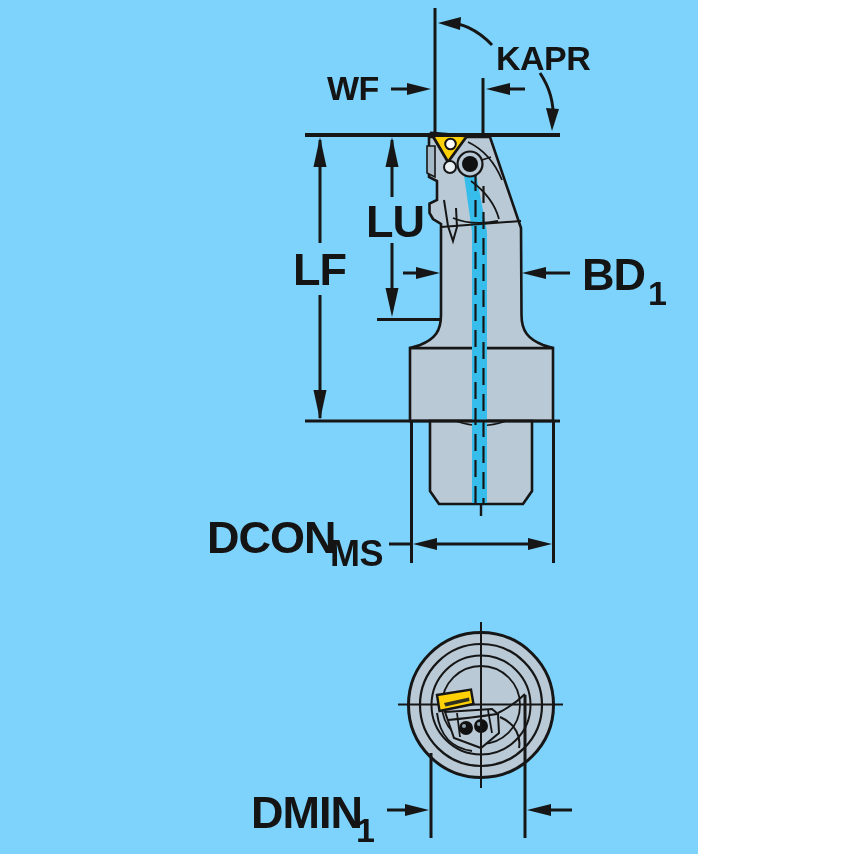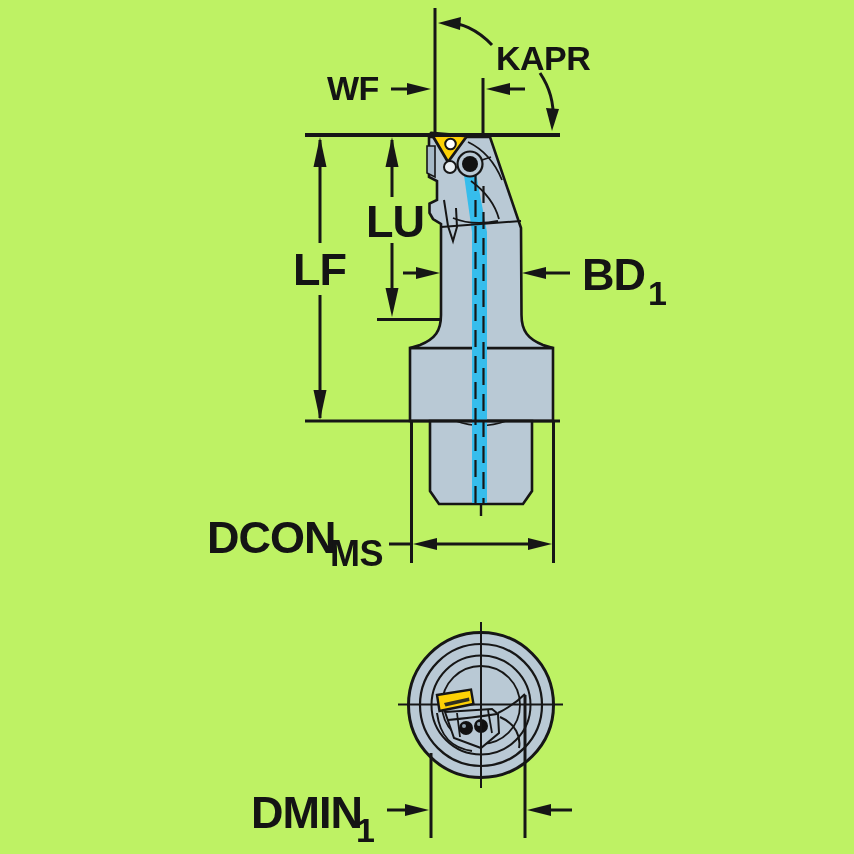--- a/index.html
+++ b/index.html
@@ -1,16 +1,16 @@
 <!DOCTYPE html>
 <html><head>
 <meta charset="utf-8">
 <style>
   html,body{margin:0;padding:0;background:#ffffff;}
-  .stage{position:relative;width:854px;height:854px;background:#bef264;overflow:hidden;}
+  .stage{position:relative;width:698px;height:854px;background:#7dd3fc;overflow:hidden;}
   svg{display:block;}
   text{font-family:"Liberation Sans","DejaVu Sans",sans-serif;font-weight:700;fill:#141414;}
   .lbl-lg{font-size:45px;letter-spacing:-1px;}
   .lbl-md{font-size:34px;letter-spacing:-0.5px;}
   .lbl-sub{font-size:34px;letter-spacing:-0.5px;}
   .lbl-sub-sm{font-size:36px;letter-spacing:-0.5px;}
   .ol{stroke:#161616;fill:none;}
   .body-fill{fill:#b9c9d5;stroke:#161616;}
   .dimline{stroke:#161616;stroke-width:3;fill:none;}
   .dimline-thick{stroke:#161616;stroke-width:4;fill:none;}

